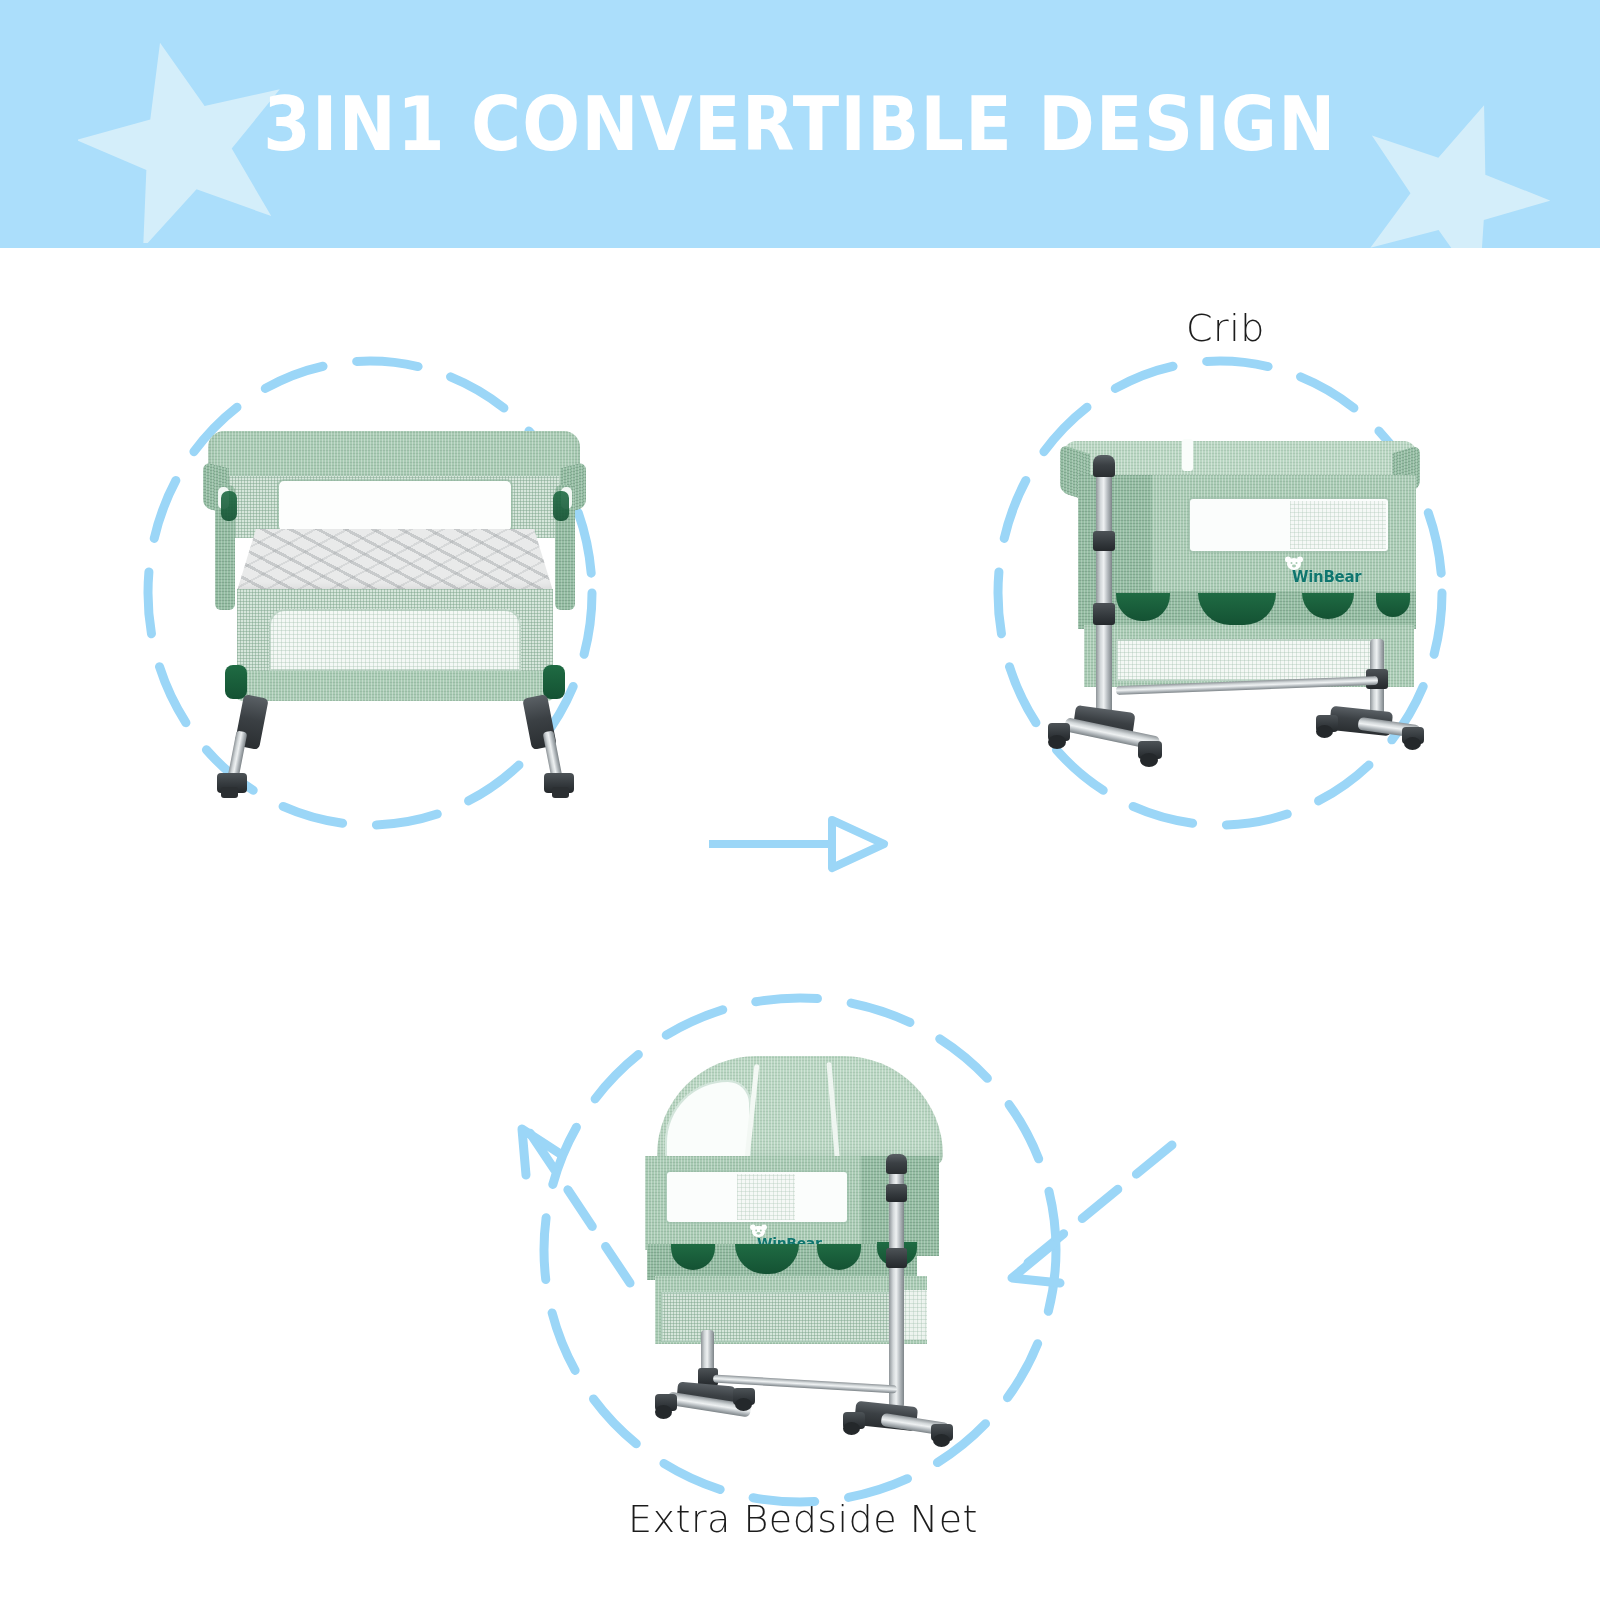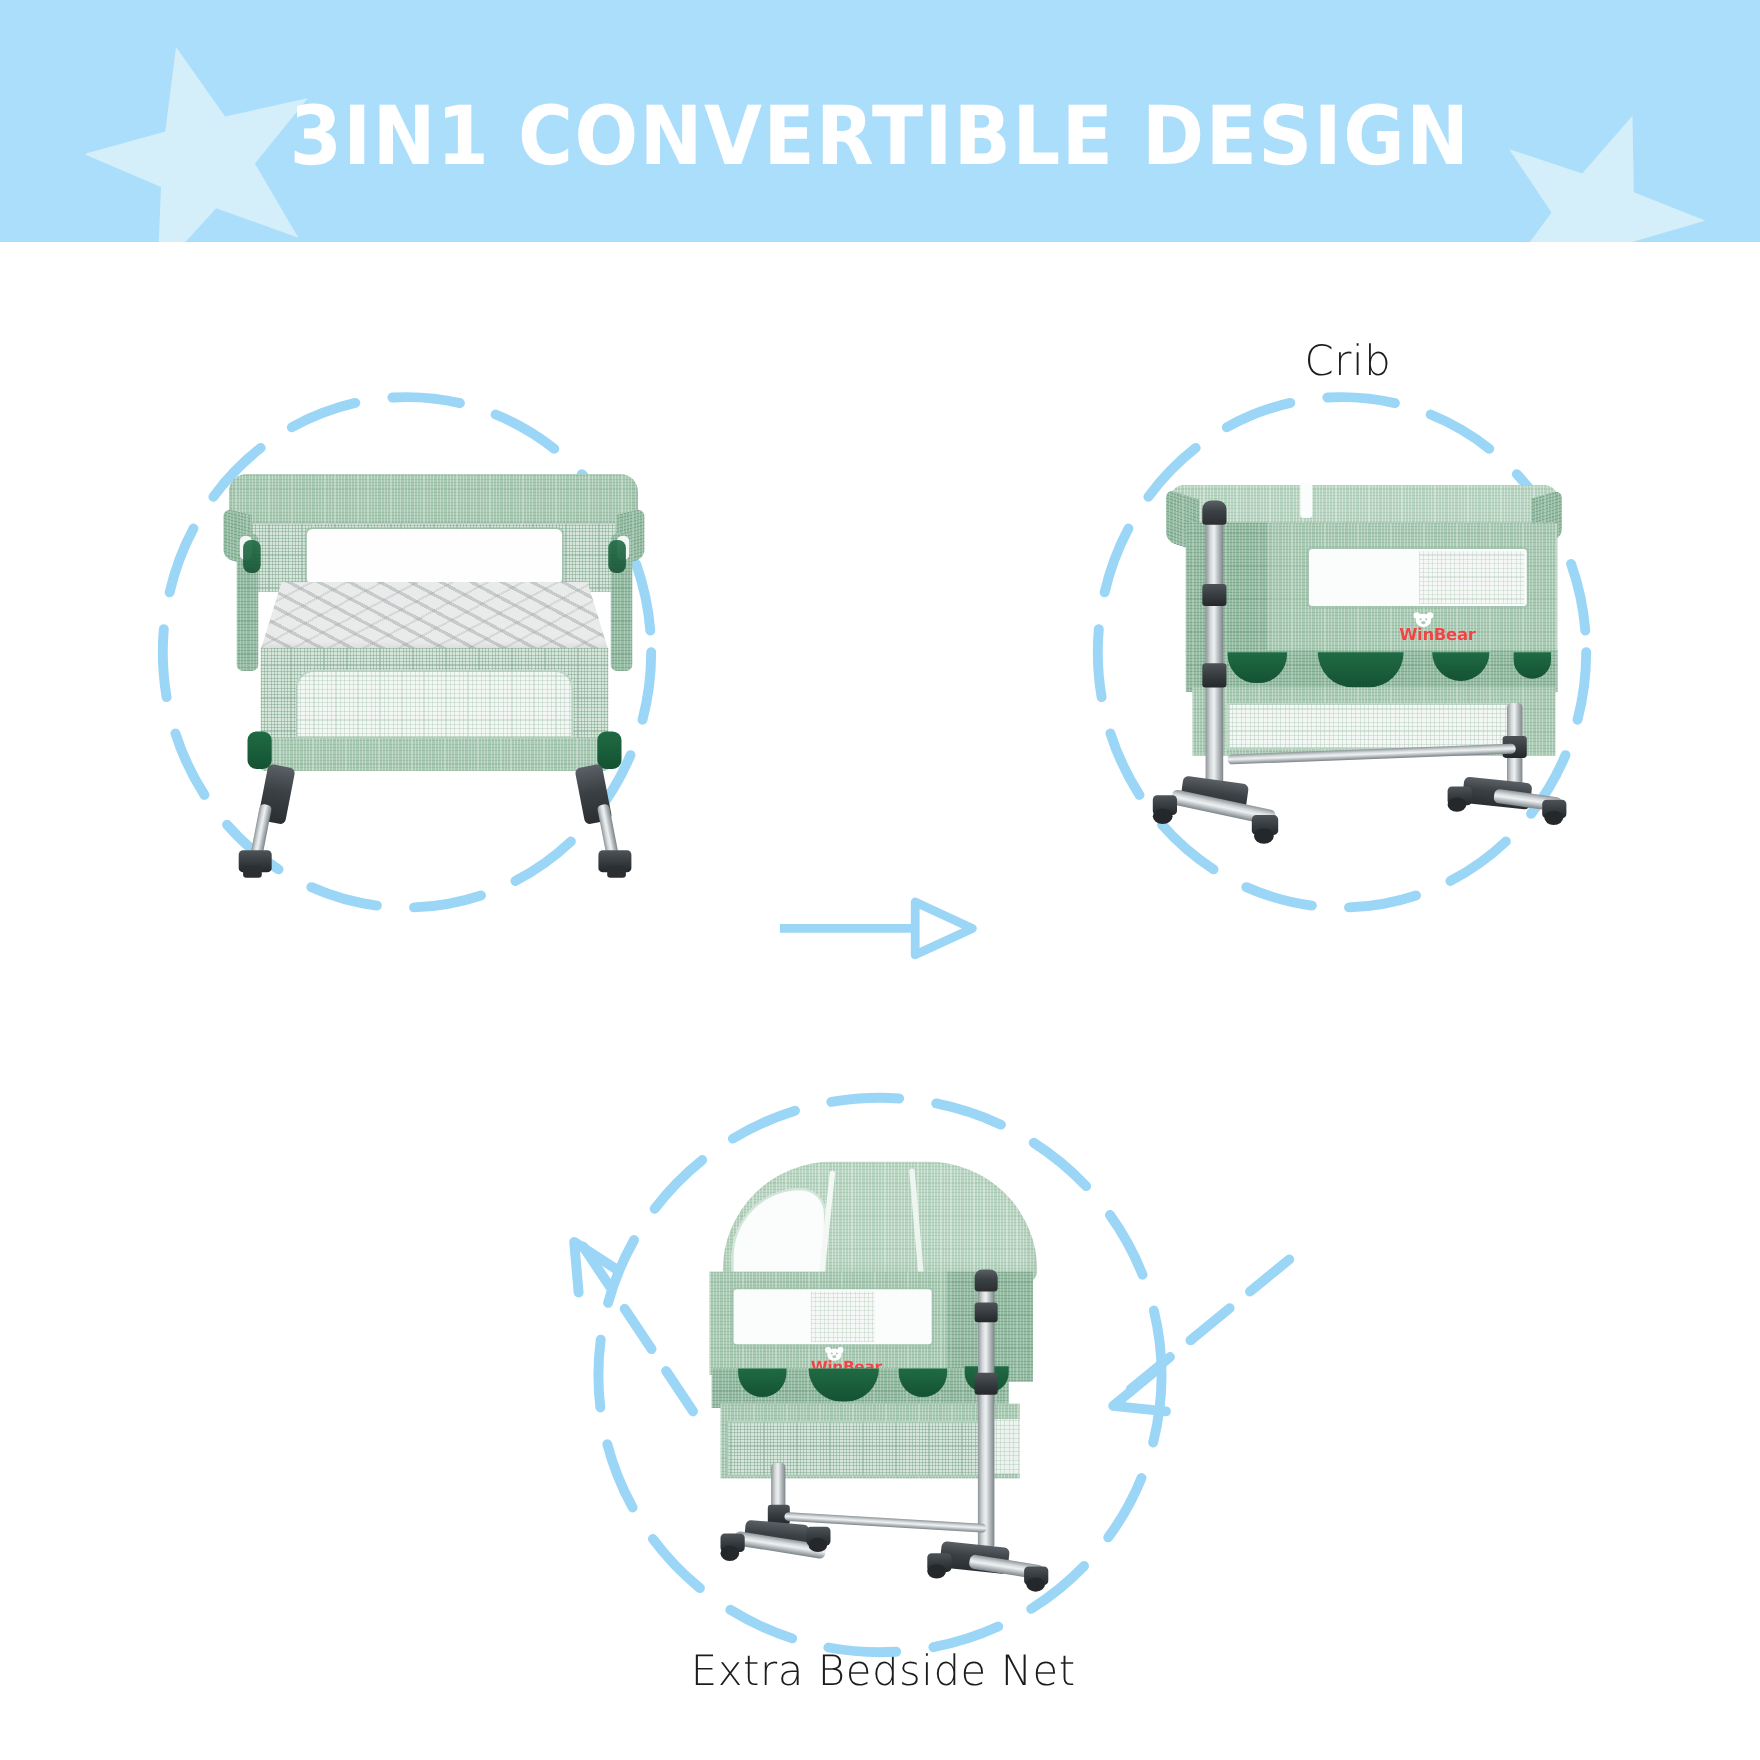--- a/index.html
+++ b/index.html
@@ -6,21 +6,21 @@
   body{
     width:1600px;height:1600px;
     background:#ffffff;
     font-family:"DejaVu Sans", sans-serif;
     overflow:hidden;
     position:relative;
   }
 
   
   #banner{
-    position:absolute;left:0;top:0;width:1600px;height:220px;
+    position:absolute;left:0;top:0;width:1600px;height:248px;
     background:#abdefb;
     overflow:hidden;
   }
   #banner .star{position:absolute;}
   #banner-title{
     position:absolute;left:0;top:0;width:1600px;height:248px;
     display:flex;align-items:center;justify-content:center;
     color:#ffffff;
     font-family:"DejaVu Sans", sans-serif;
     font-weight:bold;
@@ -95,24 +95,25 @@
     background:linear-gradient(90deg,#8e9498 0%,#d3d8da 28%,#eef1f2 48%,#b6bcc0 72%,#7d8488 100%);
   }
   .metal-h{
     background:linear-gradient(180deg,#8e9498 0%,#d3d8da 30%,#eef1f2 50%,#b6bcc0 74%,#7d8488 100%);
   }
   .darkpart{background:linear-gradient(180deg,#5a6065 0%,#3b4044 45%,#2a2e31 100%);}
   .darkpart2{background:linear-gradient(180deg,#4d5357 0%,#33383c 60%,#24282b 100%);}
   .strap{background:linear-gradient(180deg,#1f6b43 0%,#145233 100%);}
 
   .logo{
-    position:absolute;color:#ef4444;font-weight:bold;
+    position:absolute;color:#0f766e;font-weight:bold;
     font-family:"DejaVu Sans", sans-serif;
     text-shadow:0 0 1px rgba(255,255,255,.6);
     white-space:nowrap;
+    padding-left:20px;
   }
 </style>
 </head>
 <body>
 
 <div id="banner">
 
   <svg class="star" style="left:78px;top:28px;" width="210" height="215" viewBox="0 0 210 215">
     <g transform="rotate(-14 105 107)">
       <polygon points="105,12 133,84 210,86 149,132 171,207 105,163 39,207 61,132 0,86 77,84" fill="#d4eefa"></polygon>

